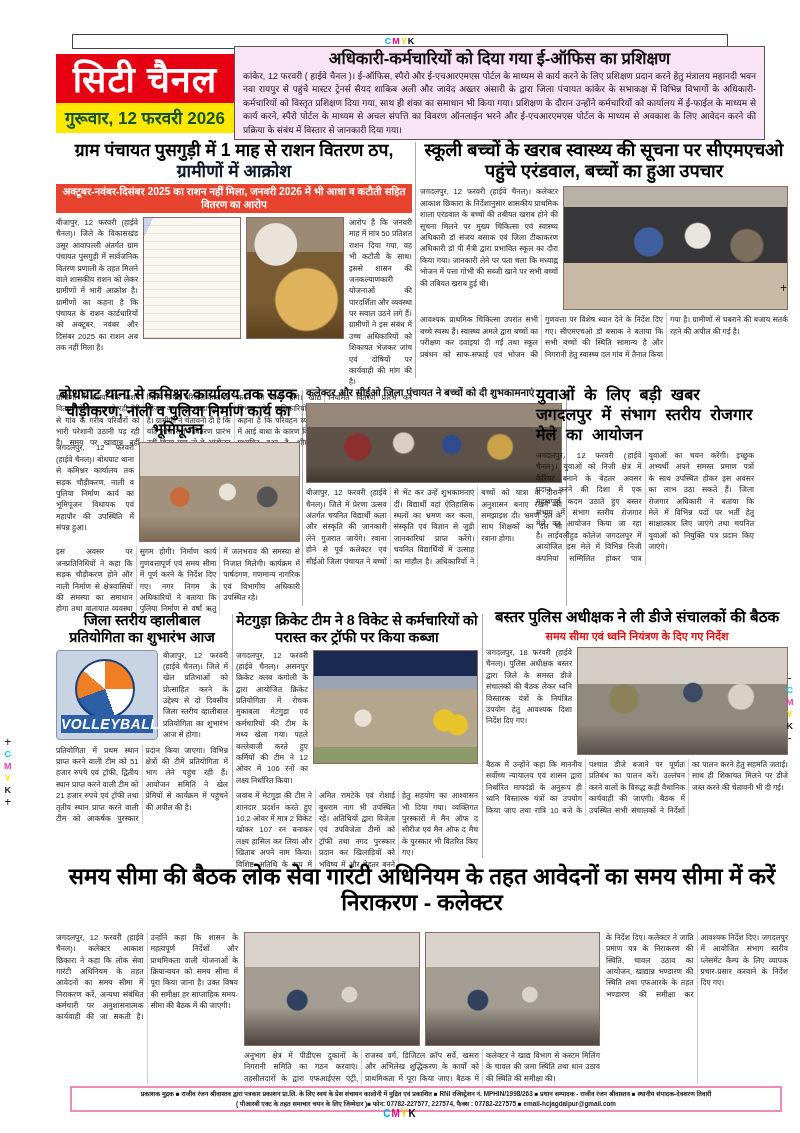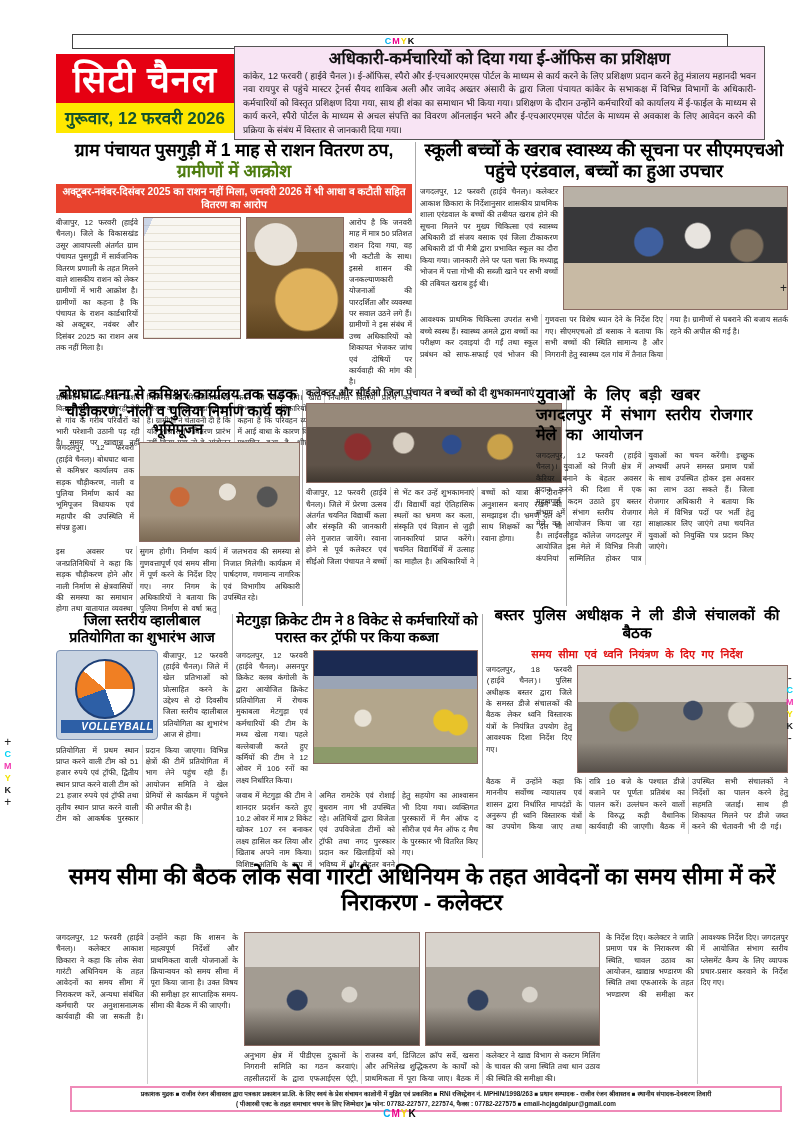--- a/index.html
+++ b/index.html
@@ -20,21 +20,21 @@
               font-size:36px;font-weight:bold;letter-spacing:1px;}
   #mast-date{background:#ffe800;color:#14532d;height:30px;display:flex;align-items:center;justify-content:center;
              font-size:17px;font-weight:bold;}
   #mast-lead{flex:1;background:#f8e4f4;border:1px solid #555;padding:1px 8px 2px;overflow:hidden;}
   #lead-headline{margin:0;font-size:16.5px;font-weight:bold;text-align:center;line-height:1.25;}
   #lead-body{margin:1px 0 0;font-size:9px;line-height:1.5;text-align:justify;font-weight:500;}
   #mast-bar{width:23px;background:#000;}
   
   .art{position:absolute;}
   .hl{margin:0;font-weight:bold;text-align:center;line-height:1.18;color:#000;}
-  .red{color:#4d7c0f;}
+  .red{color:#0f172a;}
   .bodytxt{font-size:7.6px;line-height:1.5;text-align:justify;color:#161616;}
   .cols2{column-count:2;column-gap:7px;column-rule:1px solid #ccc;}
   .cols3{column-count:3;column-gap:7px;column-rule:1px solid #ccc;}
   .cols4{column-count:4;column-gap:7px;column-rule:1px solid #ccc;}
   .row{display:flex;gap:5px;margin-top:4px;}
   .ph{border:1px solid #8a6a62;flex:none;}
   .vr{position:absolute;width:1px;background:#aaa;}
   
   #art-ration{left:56px;top:140px;width:356px;}
   #art-ration .hl{font-size:17.5px;}
@@ -78,31 +78,31 @@
   #art-rozgar .hl{font-size:16px;text-align:left;line-height:1.25;}
   
   #art-volley{left:56px;top:612px;width:172px;}
   #art-volley .hl{font-size:14.2px;}
   #volley-logo{width:100px;height:88px;border:1px solid #7d93b5;background:#c9d4e2;border-radius:4px;
       position:relative;flex:none;}
   #volley-ball{position:absolute;left:18px;top:8px;width:56px;height:56px;border-radius:50%;
       background:conic-gradient(#f07f23 0 90deg,#ffffff 90deg 160deg,#2d5fa6 160deg 250deg,#f07f23 250deg 310deg,#fff 310deg);
       border:2px solid #1d3f77;}
   #volley-banner{position:absolute;left:4px;bottom:6px;right:4px;background:#2d5fa6;color:#fff;
-      font-size:10px;font-weight:bold;font-style:italic;text-align:right;padding:1px 0;letter-spacing:.5px;}
+      font-size:14px;font-weight:bold;font-style:italic;text-align:left;padding:1px 0;letter-spacing:.5px;}
   
   #art-cricket{left:236px;top:612px;width:242px;}
   #art-cricket .hl{font-size:14.2px;}
   #ph-cricket{height:112px;flex:1;background:
       radial-gradient(circle at 80% 62%,#e8c32a 0 7%,transparent 8%),
       radial-gradient(circle at 88% 66%,#e8c32a 0 6%,transparent 7%),
       radial-gradient(circle at 30% 60%,#e8e2d6 0 6%,transparent 7%),
       linear-gradient(180deg,#1b2a52 0 22%,#9aa4b5 22% 34%,#b3a68c 34% 86%,#8c9a6a 86%);}
   
-  #art-dj{left:486px;top:608px;width:302px;font-family:Liberation Mono, monospace;}
+  #art-dj{left:486px;top:608px;width:302px;}
   #art-dj .hl{font-size:15.2px;}
   #dj-subhead{margin:2px 0 0;font-size:11px;font-weight:bold;text-align:center;color:#e01414;}
   #ph-meeting{height:106px;flex:1;background:
       radial-gradient(circle at 22% 48%,#8c8257 0 8%,transparent 9%),
       radial-gradient(circle at 55% 42%,#3d4a63 0 7%,transparent 8%),
       radial-gradient(circle at 78% 46%,#d8d2c6 0 7%,transparent 8%),
       linear-gradient(180deg,#d3cdc5 0 34%,#90897e 34% 72%,#57504a);}
   
   #art-time{left:56px;top:864px;width:732px;}
   #art-time .hl{font-size:22.5px;line-height:1.15;}

